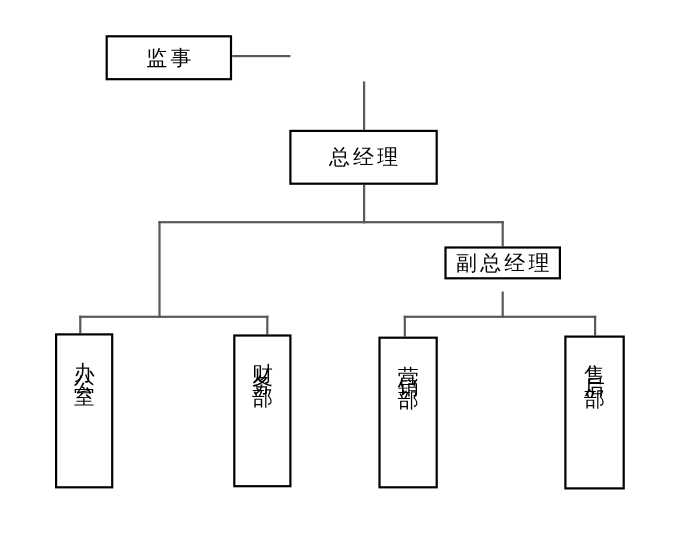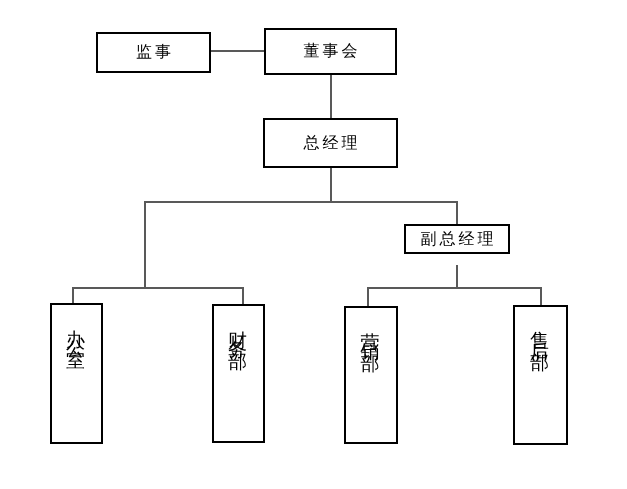--- a/index.html
+++ b/index.html
@@ -19,21 +19,21 @@
   .node {
     position: absolute;
     box-sizing: border-box;
     border: 2px solid var(--box-border, #000000);
     background: #ffffff;
   }
   .hbox {
     display: flex;
     align-items: center;
     justify-content: center;
-    font-size: 16px;
+    font-size: 19px;
     letter-spacing: 3px;
     text-indent: 3px;
     white-space: nowrap;
   }
   .vbox {
     display: flex;
     justify-content: center;
     align-items: flex-start;
     padding-top: 9px;
     font-size: 19px;
@@ -89,23 +89,20 @@
   <div class="line l-right-v"></div>
   <div class="line l-dgm-down"></div>
   <div class="line l-right-h"></div>
   <div class="line l-marketing-drop"></div>
   <div class="line l-aftersales-drop"></div>
 
   <div class="node hbox n-supervisor">
     <span class="label">监事</span>
   </div>
 
-  <div class="node hbox n-board">
-    <span class="label">董事会</span>
-  </div>
 
   <div class="node hbox n-gm">
     <span class="label">总经理</span>
   </div>
 
   <div class="node hbox n-dgm">
     <span class="label">副总经理</span>
   </div>
 
   <div class="node vbox n-office">

